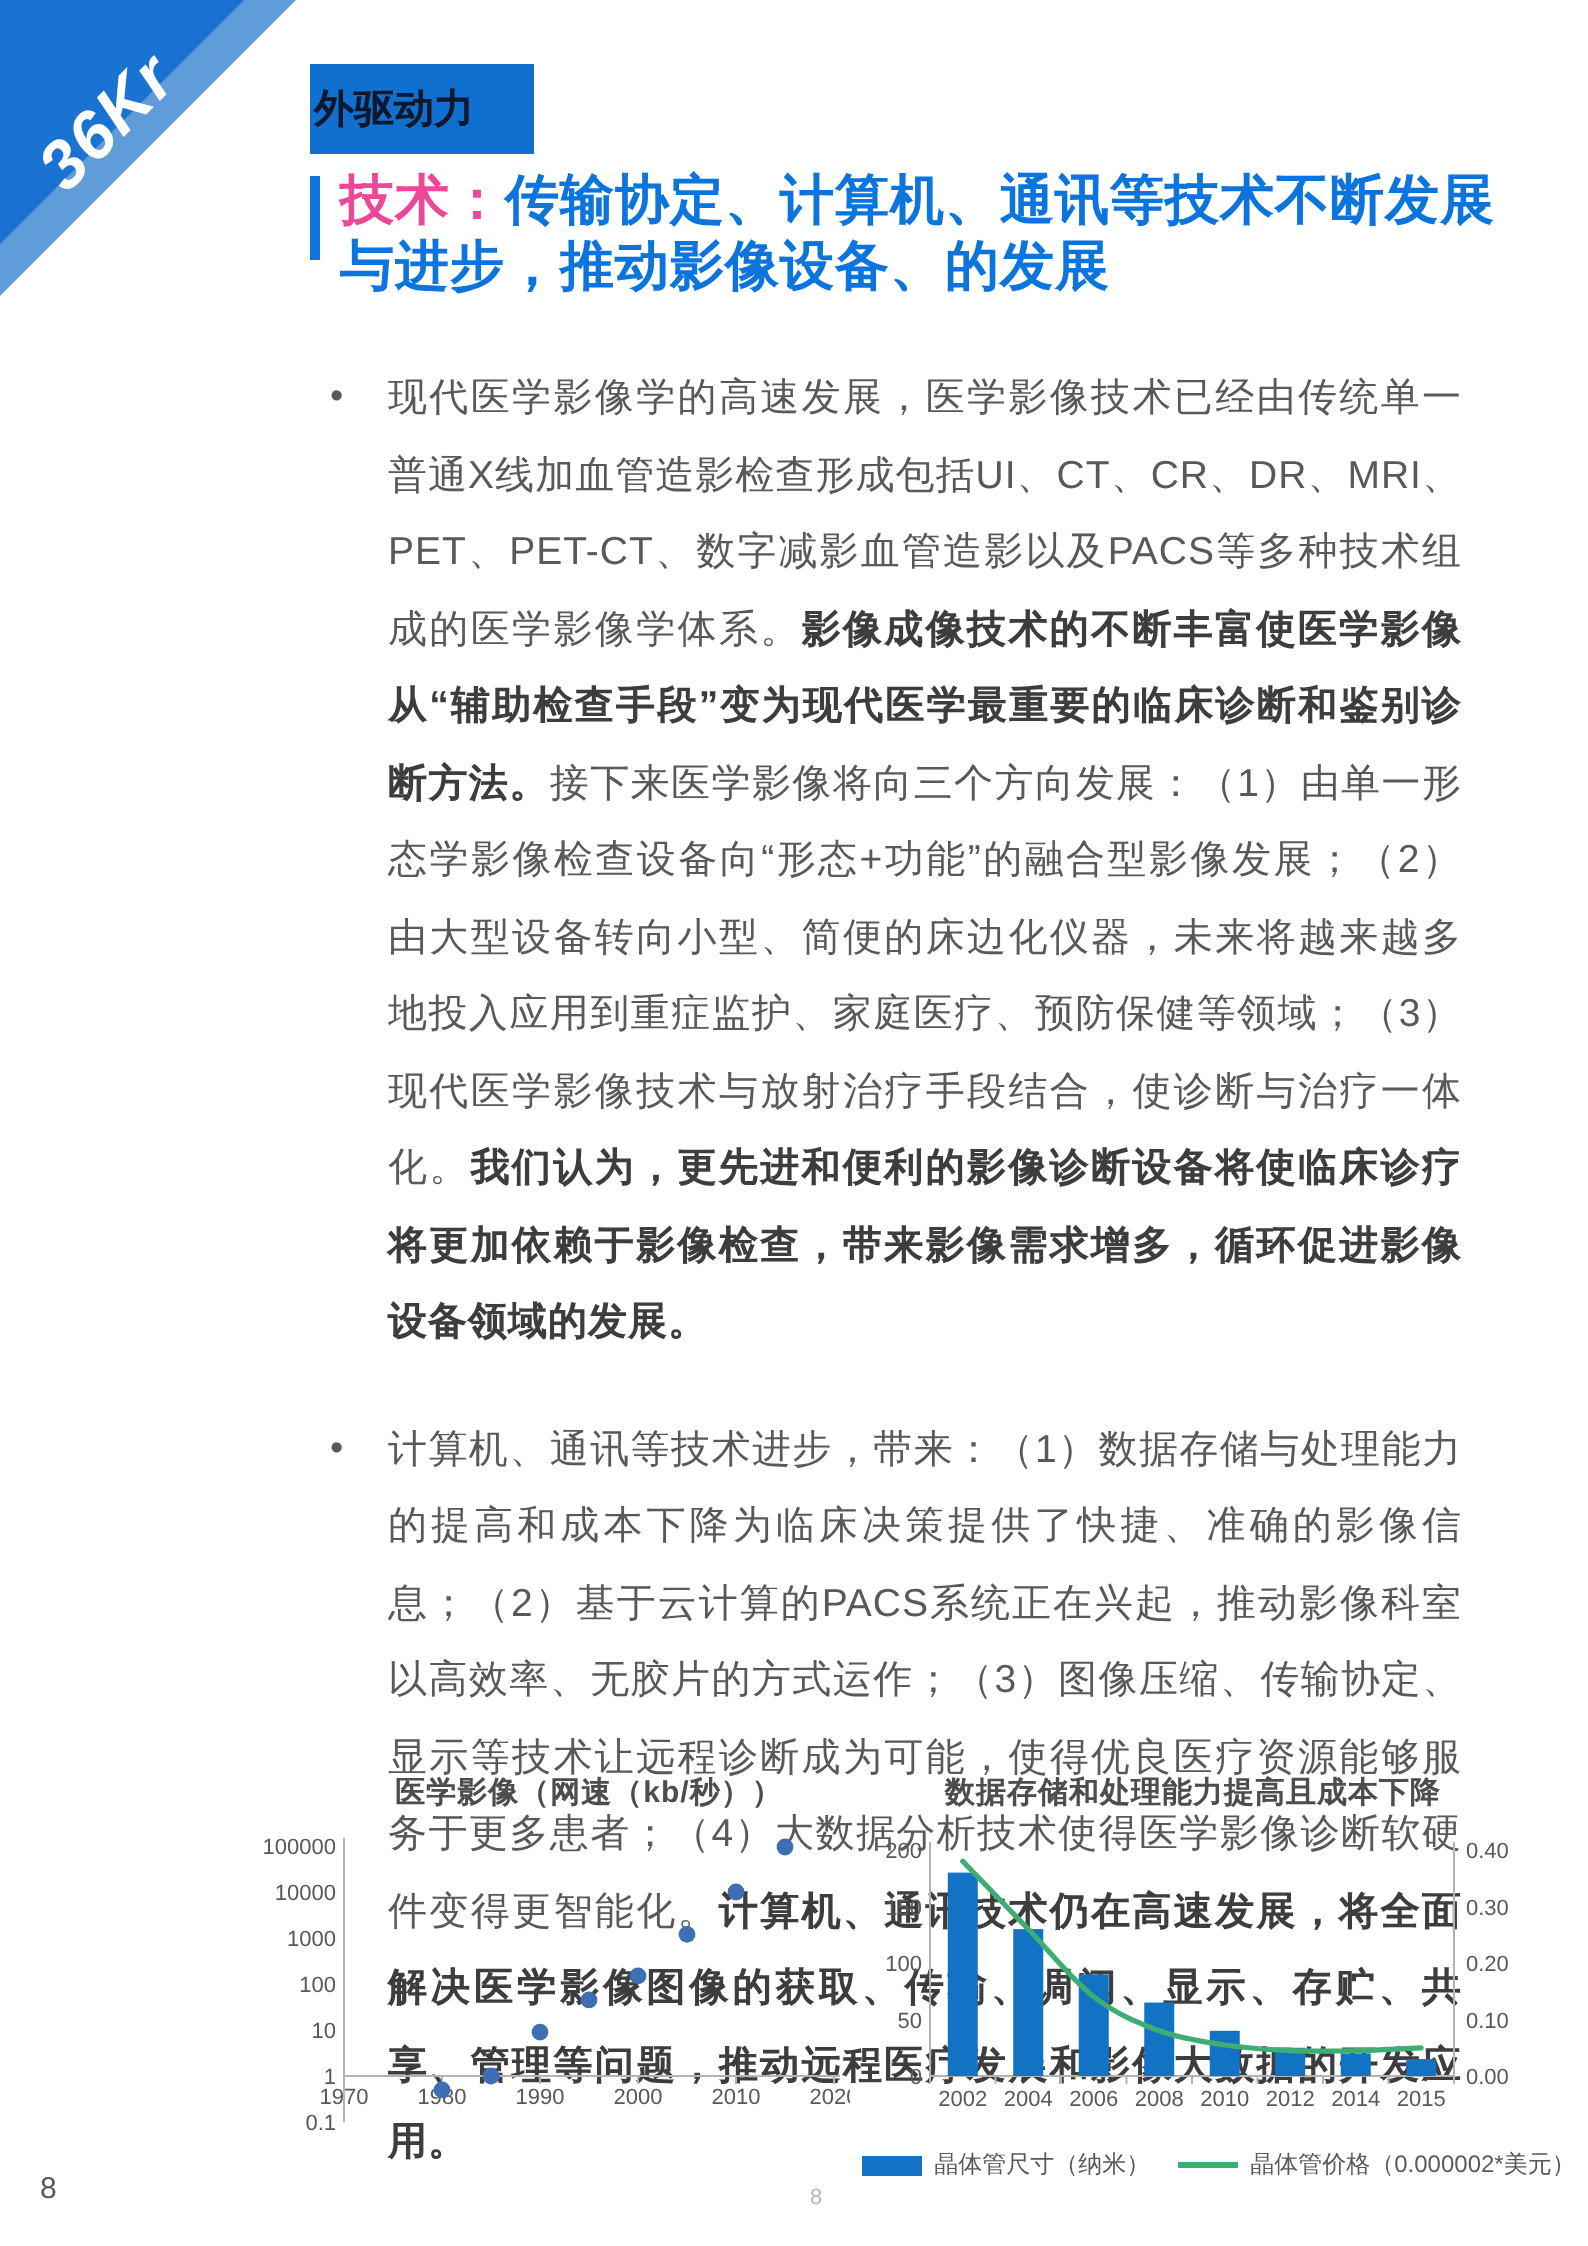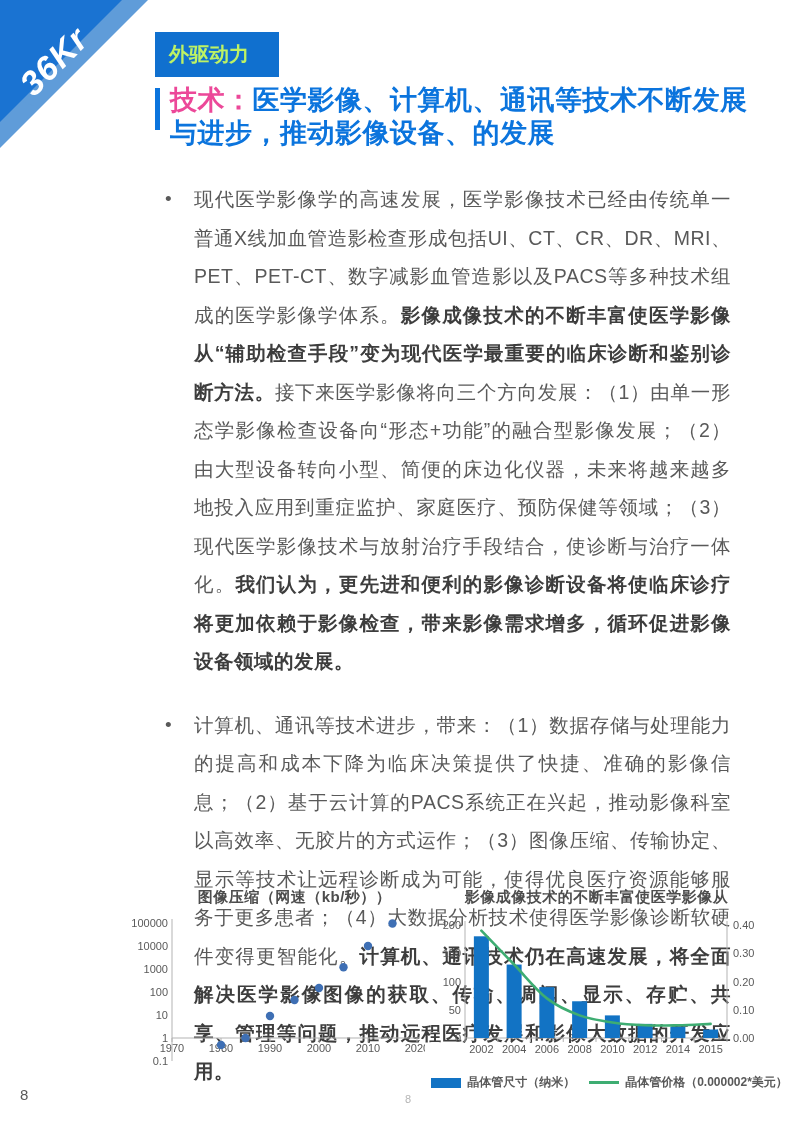--- a/index.html
+++ b/index.html
@@ -4,22 +4,22 @@
 <style>
   html,body{margin:0;padding:0;background:#e8e8e8;}
   .page{position:relative;width:794px;height:1123px;margin:0 auto;background:#ffffff;
         font-family:"Liberation Sans","DejaVu Sans",sans-serif;overflow:hidden;}
   
   .corner{position:absolute;top:0;left:0;width:170px;height:170px;}
   .logo-text{position:absolute;left:-4px;top:42px;width:116px;text-align:center;
              transform:rotate(-45deg);color:#fff;font-weight:bold;font-style:italic;
              font-size:34px;letter-spacing:1px;}
   
-  .badge{position:absolute;left:155px;top:32px;background:#1070cf;color:#bef264;
-         font-size:20px;font-weight:bold;padding:9px 30px 9px 14px;}
+  .badge{position:absolute;left:155px;top:32px;background:#1070cf;color:#0f172a;
+         font-size:20px;font-weight:bold;padding:9px 30px 9px 2px;}
   
   .title-bar{position:absolute;left:155px;top:88px;width:5px;height:42px;background:#0b74dd;}
   .title-block{position:absolute;left:170px;top:84px;width:592px;}
   .title-block h1{margin:0;font-size:27px;line-height:33px;font-weight:bold;letter-spacing:.5px;}
   .t-prefix{color:#ec4899;}
   .t-hl{color:#0b74dd;}
   
   .bullets{position:absolute;left:162px;top:176px;width:573px;}
   .bullet{position:relative;padding-left:28px;margin-bottom:25px;}
   .dot{position:absolute;left:3px;top:0;color:#595959;font-size:19px;line-height:38.5px;}
@@ -30,21 +30,21 @@
   .charts{position:absolute;left:130px;top:884px;display:flex;}
   .chart-left{width:295px;}
   .chart-right{width:369px;}
   .chart-title{font-size:15px;font-weight:bold;color:#4d4d4d;text-align:center;
                height:32px;line-height:26px;letter-spacing:.5px;}
   .chart-left .chart-title{padding-left:34px;}
   .chart-right .chart-title{padding-right:26px;}
   svg{display:block;font-family:"Liberation Sans","DejaVu Sans",sans-serif;}
   .source{margin:8px 0 0 40px;font-size:12px;color:#8c8c8c;letter-spacing:.5px;}
   .legend{display:flex;justify-content:center;align-items:center;gap:14px;margin-top:8px;
-          font-size:12px;color:#595959;font-weight:bold;}
+          font-size:12px;color:#595959;}
   .legend-item{display:flex;align-items:center;gap:6px;}
   .legend .sw{width:30px;height:10px;display:inline-block;}
   .legend .ln{width:30px;height:3px;display:inline-block;}
   
   .pn-left{position:absolute;left:20px;top:1086px;font-size:15px;color:#595959;}
   .pn-center{position:absolute;left:405px;top:1093px;font-size:11px;color:#b5b5b5;}
 </style>
 </head>
 <body>
 
@@ -56,37 +56,37 @@
       <polygon points="0,93 34,106 0,138" fill="#5f9cd9"></polygon>
       <polygon points="0,0 122,0 0,122" fill="#1a73d2"></polygon>
     </svg>
     <div class="logo-text">36Kr</div>
   </div>
 
   <div class="badge">外驱动力</div>
 
   <div class="title-bar"></div>
   <div class="title-block">
-    <h1><span class="t-prefix">技术：</span><span class="t-hl">医学影像、计算机、通讯等技术不断发展与进步，推动影像设备、的发展</span></h1>
+    <h1><span class="t-prefix">技术：</span><span class="t-hl">传输协定、计算机、通讯等技术不断发展与进步，推动影像设备、的发展</span></h1>
   </div>
 
   <div class="bullets">
       <div class="bullet">
         <span class="dot">•</span>
         <p class="btext"><span>现代医学影像学的高速发展，医学影像技术已经由传统单一普通X线加血管造影检查形成包括UI、CT、CR、DR、MRI、PET、PET-CT、数字减影血管造影以及PACS等多种技术组成的医学影像学体系。</span><span class="b">影像成像技术的不断丰富使医学影像从“辅助检查手段”变为现代医学最重要的临床诊断和鉴别诊断方法。</span><span>接下来医学影像将向三个方向发展：（1）由单一形态学影像检查设备向“形态+功能”的融合型影像发展；（2）由大型设备转向小型、简便的床边化仪器，未来将越来越多地投入应用到重症监护、家庭医疗、预防保健等领域；（3）现代医学影像技术与放射治疗手段结合，使诊断与治疗一体化。</span><span class="b">我们认为，更先进和便利的影像诊断设备将使临床诊疗将更加依赖于影像检查，带来影像需求增多，循环促进影像设备领域的发展。</span></p>
       </div>
       <div class="bullet">
         <span class="dot">•</span>
         <p class="btext"><span>计算机、通讯等技术进步，带来：（1）数据存储与处理能力的提高和成本下降为临床决策提供了快捷、准确的影像信息；（2）基于云计算的PACS系统正在兴起，推动影像科室以高效率、无胶片的方式运作；（3）图像压缩、传输协定、显示等技术让远程诊断成为可能，使得优良医疗资源能够服务于更多患者；（4）大数据分析技术使得医学影像诊断软硬件变得更智能化。</span><span class="b">计算机、通讯技术仍在高速发展，将全面解决医学影像图像的获取、传输、调阅、显示、存贮、共享、管理等问题，推动远程医疗发展和影像大数据的开发应用。</span></p>
       </div>
     </div>
 
   <div class="charts">
     <div class="chart-left">
-      <div class="chart-title">图像压缩（网速（kb/秒））</div>
+      <div class="chart-title">医学影像（网速（kb/秒））</div>
       <svg id="chart1" width="295" height="150" viewBox="0 0 295 150">
           <line x1="42" y1="3" x2="42" y2="145" stroke="#b3b3b3"></line>
           <line x1="42" y1="122" x2="290" y2="122" stroke="#b3b3b3"></line>
           <text x="38" y="11" text-anchor="end" font-size="11" fill="#595959">100000</text>
           <text x="38" y="34" text-anchor="end" font-size="11" fill="#595959">10000</text>
           <text x="38" y="57" text-anchor="end" font-size="11" fill="#595959">1000</text>
           <text x="38" y="80" text-anchor="end" font-size="11" fill="#595959">100</text>
           <text x="38" y="103" text-anchor="end" font-size="11" fill="#595959">10</text>
           <text x="38" y="126" text-anchor="end" font-size="11" fill="#595959">1</text>
           <text x="38" y="149" text-anchor="end" font-size="11" fill="#595959">0.1</text>
@@ -106,21 +106,21 @@
           <circle cx="115.5" cy="122" r="4.2" fill="#3e6fb4"></circle>
           <circle cx="140" cy="100.05242228289552" r="4.2" fill="#3e6fb4"></circle>
           <circle cx="164.5" cy="83.97611218316709" r="4.2" fill="#3e6fb4"></circle>
           <circle cx="189" cy="71.94990104171933" r="4.2" fill="#3e6fb4"></circle>
           <circle cx="213.5" cy="51.17883134090463" r="4.2" fill="#3e6fb4"></circle>
           <circle cx="238" cy="30" r="4.2" fill="#3e6fb4"></circle>
           <circle cx="262.5" cy="7.512357078356505" r="4.2" fill="#3e6fb4"></circle>
         </svg>
     </div>
     <div class="chart-right">
-      <div class="chart-title">影像成像技术的不断丰富使医学影像从</div>
+      <div class="chart-title">数据存储和处理能力提高且成本下降</div>
       <svg id="chart2" width="369" height="150" viewBox="0 0 369 150">
           <line x1="40" y1="5" x2="40" y2="122" stroke="#b3b3b3"></line>
           <line x1="302" y1="5" x2="302" y2="122" stroke="#b3b3b3"></line>
           <line x1="40" y1="122" x2="302" y2="122" stroke="#b3b3b3"></line>
           <text x="36" y="126" text-anchor="end" font-size="11" fill="#595959">0</text>
           <text x="36" y="97.75" text-anchor="end" font-size="11" fill="#595959">50</text>
           <text x="36" y="69.5" text-anchor="end" font-size="11" fill="#595959">100</text>
           <text x="36" y="41.25" text-anchor="end" font-size="11" fill="#595959">150</text>
           <text x="36" y="13" text-anchor="end" font-size="11" fill="#595959">200</text>
           <text x="308" y="126" text-anchor="start" font-size="11" fill="#595959">0.00</text>

